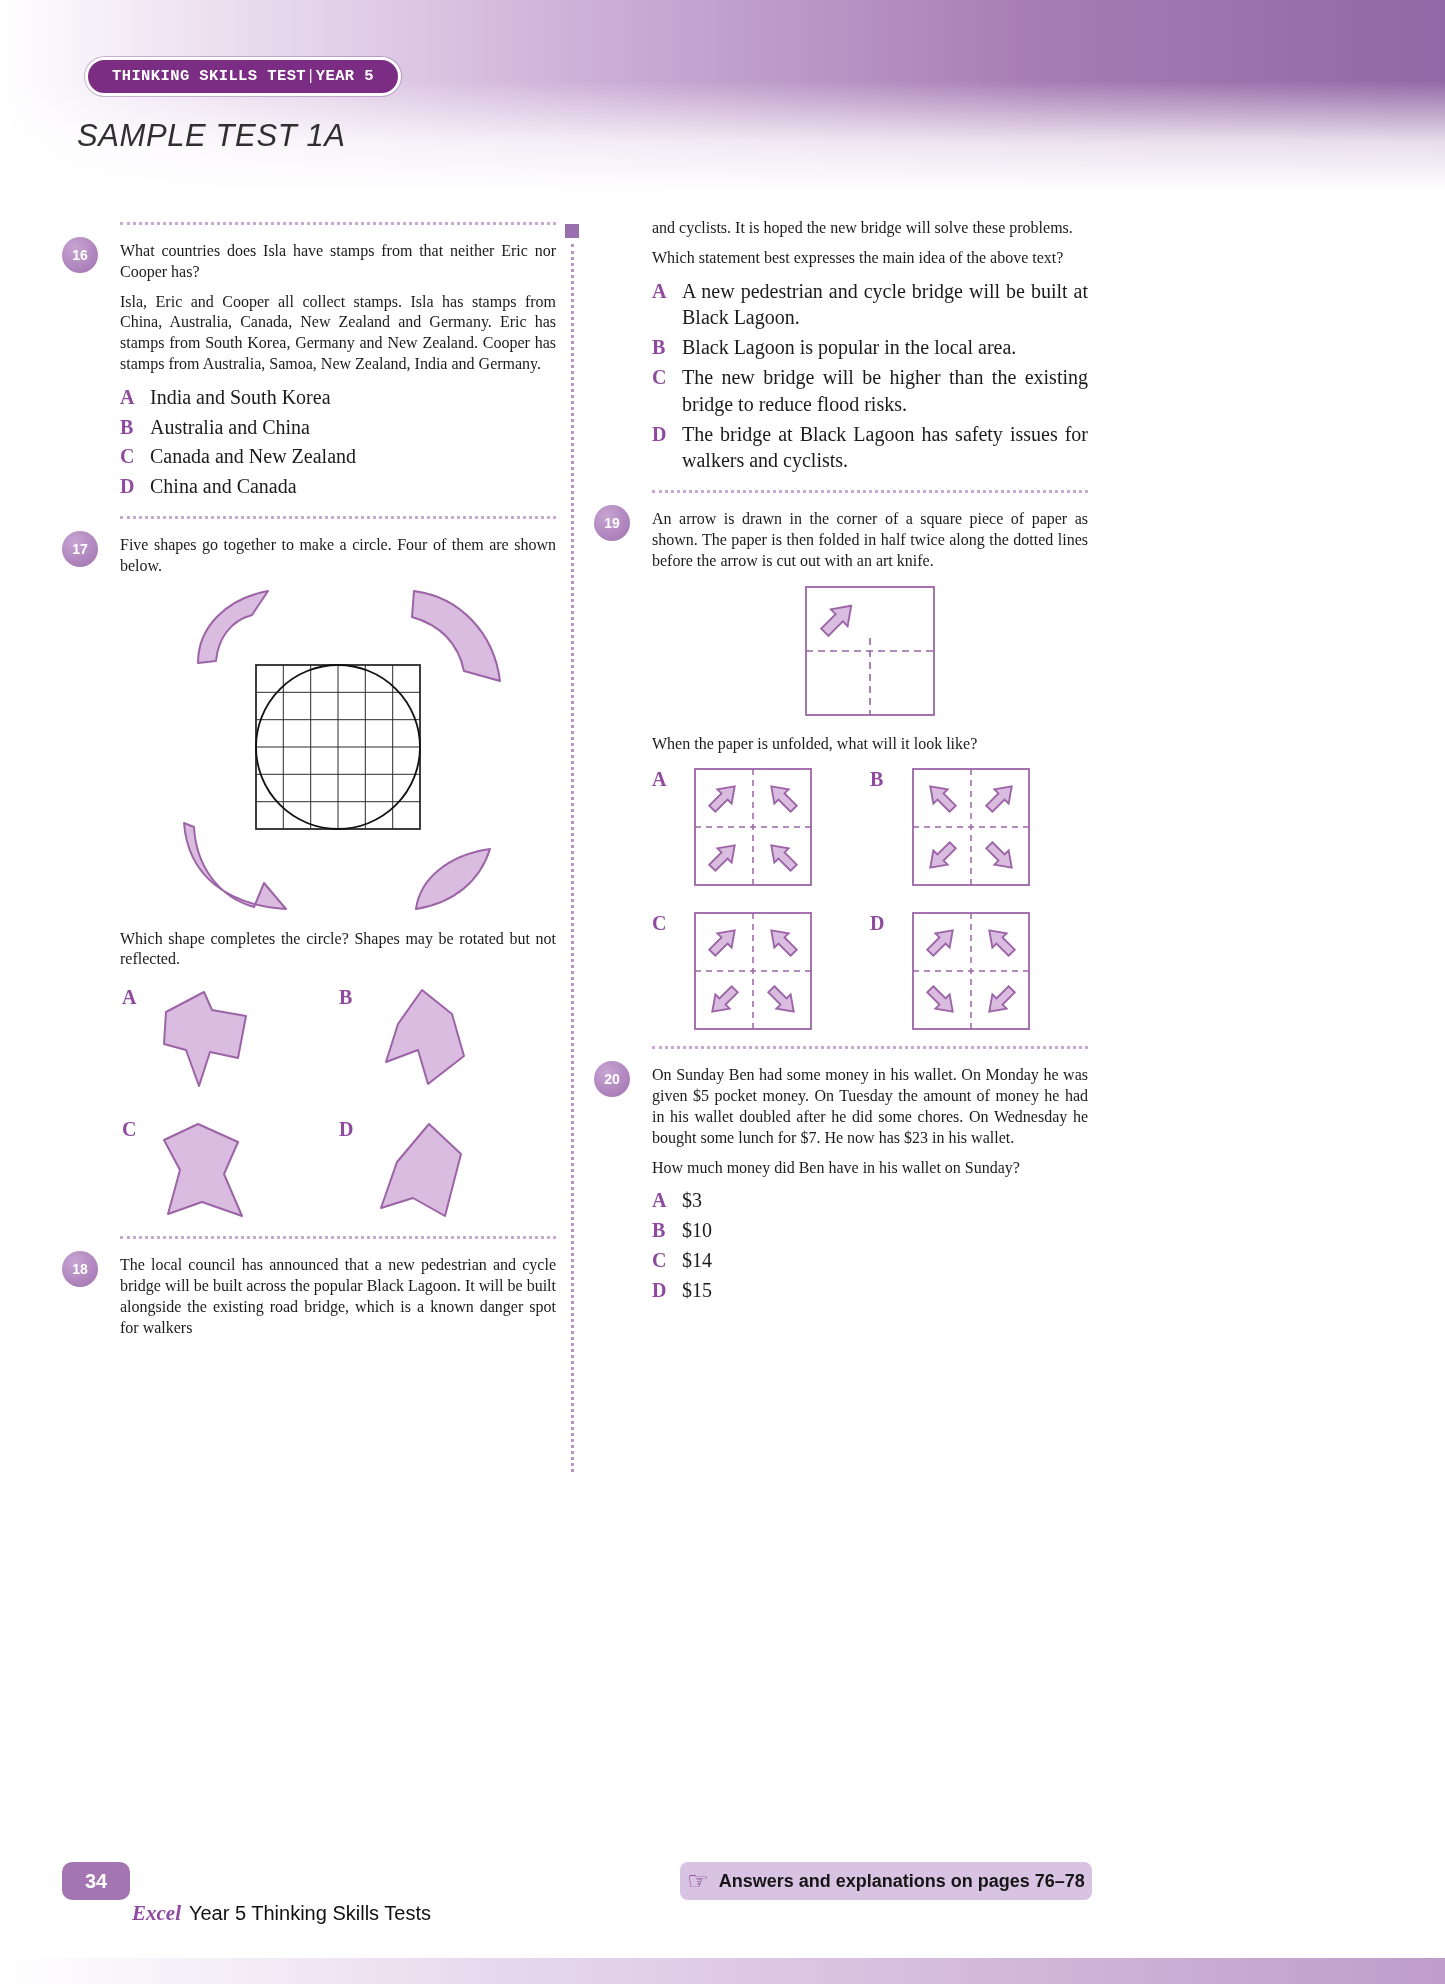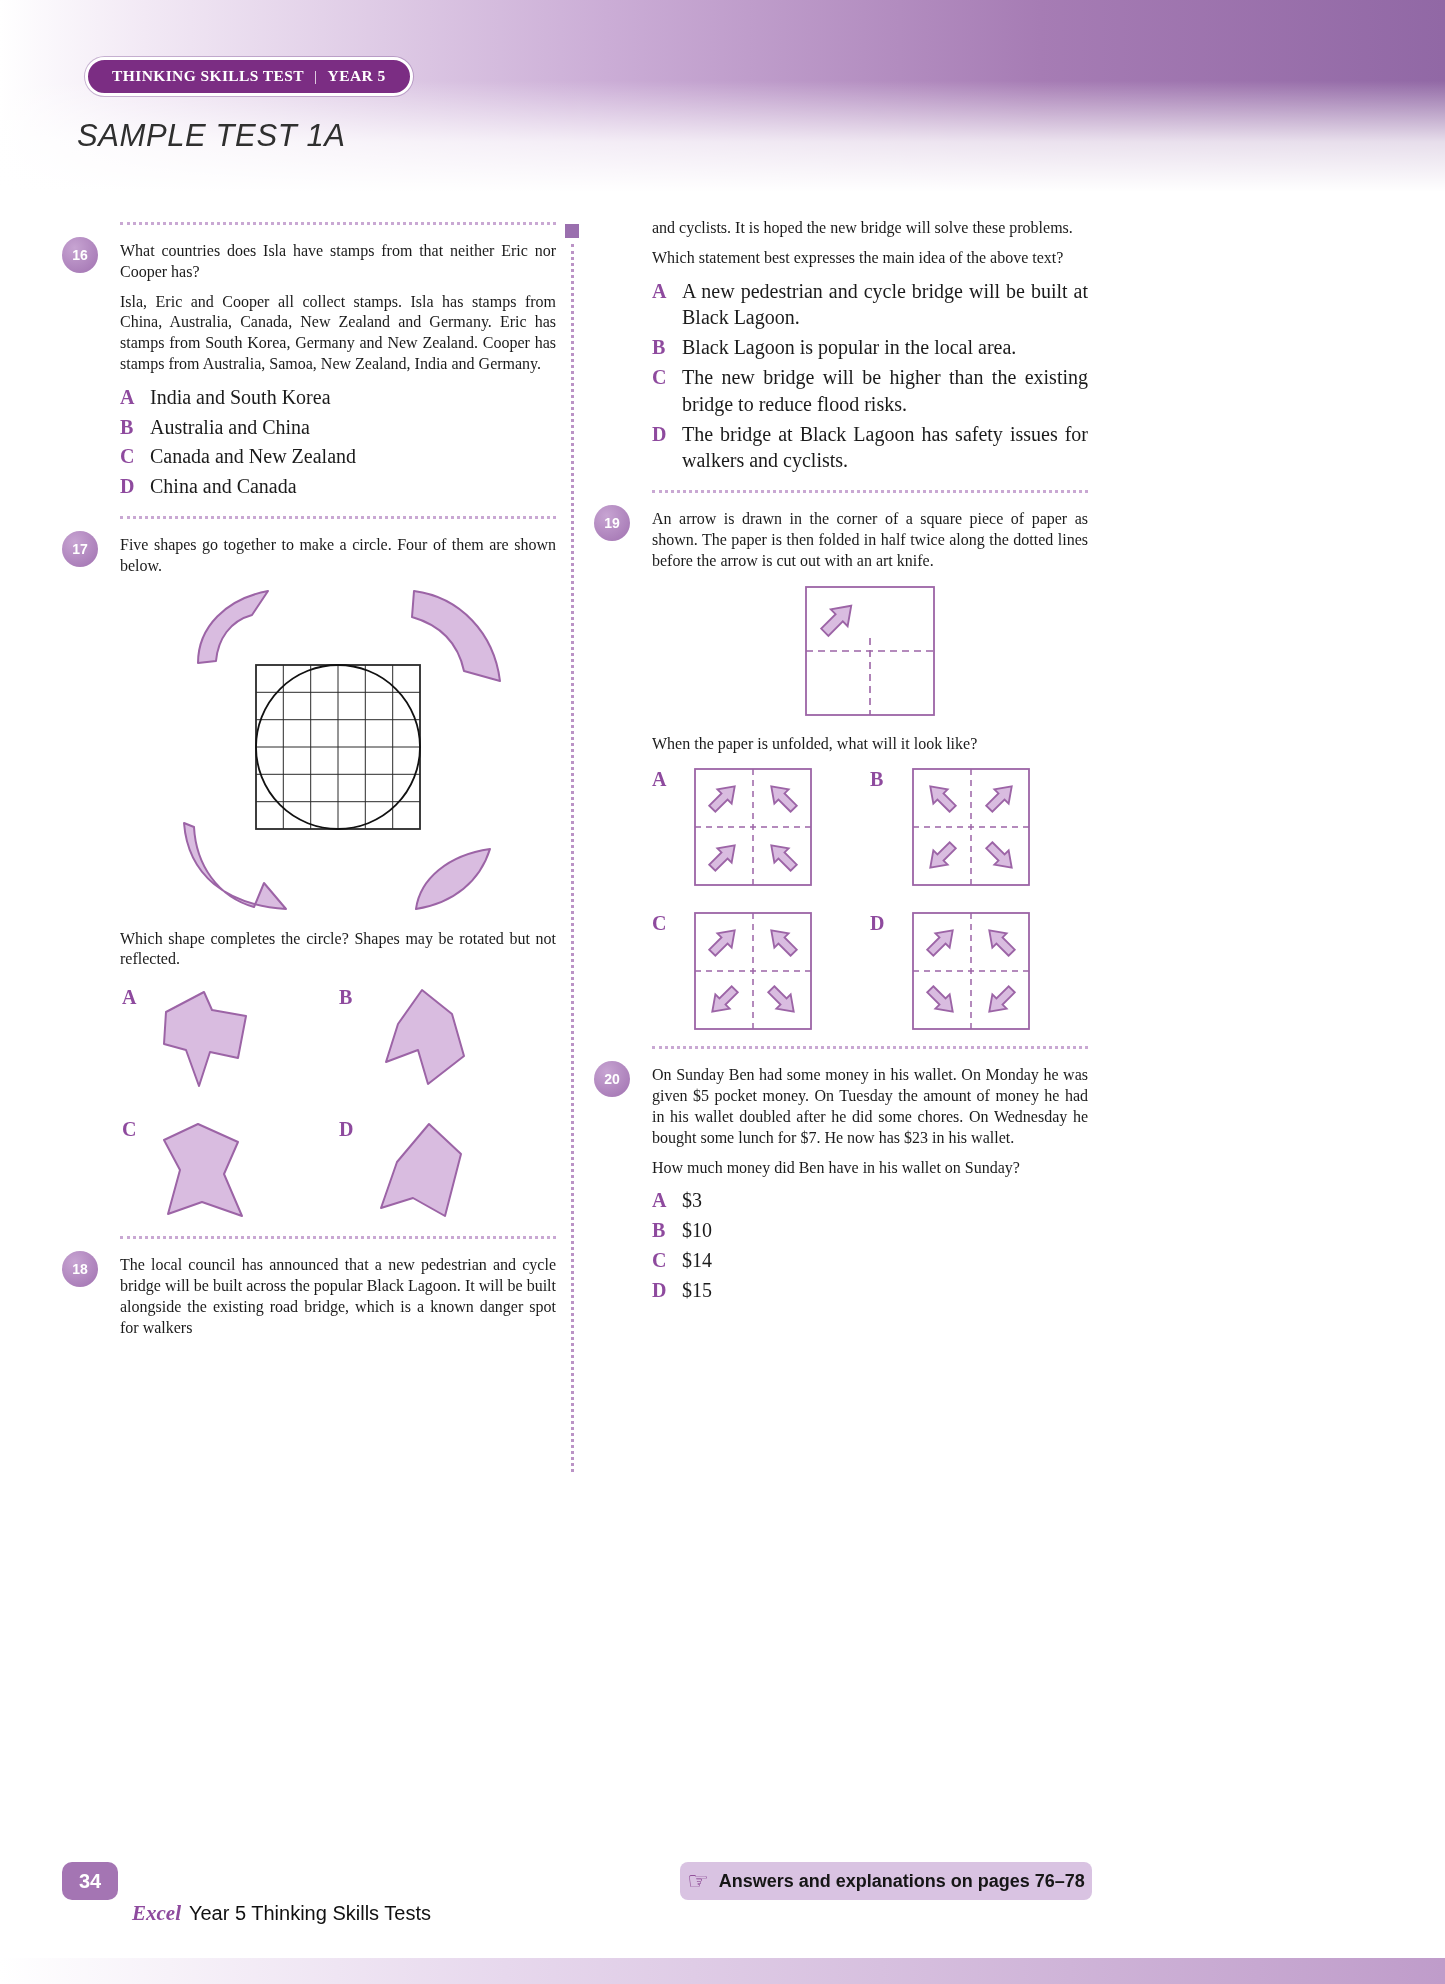--- a/index.html
+++ b/index.html
@@ -13,23 +13,23 @@
     position:absolute; top:0; left:0; right:0; height:192px;
     background: linear-gradient(to right, #ffffff 0%, #f2e9f5 10%, #cbadd6 42%, #a67cb4 72%, #9168a5 100%);
   }
   .header-band::after {
     content:""; position:absolute; inset:0;
     background: linear-gradient(to bottom, rgba(255,255,255,0) 42%, rgba(255,255,255,0.78) 74%, #ffffff 100%);
   }
   .pill {
     position:absolute; top:57px; left:85px; z-index:3;
     background:#7b2d83; border:3px solid #ffffff; border-radius:999px;
-    color:#ffffff; font-family:Liberation Serif, serif; font-weight:bold;
+    color:#ffffff; font-family:Liberation Mono, monospace; font-weight:bold;
     font-size:15.5px; letter-spacing:0.4px; padding:7px 24px 8px;
-    display:flex; gap:10px; align-items:center;
+    display:flex; gap:0; align-items:center;
     box-shadow:0 0 0 1px rgba(140,100,160,0.45);
   }
   .pill .sep { font-weight:normal; opacity:0.95; }
   .sample-title {
     position:absolute; top:118px; left:77px; z-index:3;
     font-family:"Liberation Sans", sans-serif; font-style:italic;
     font-size:31px; color:#2f2f2f; letter-spacing:0.6px;
   }
 
   
@@ -62,21 +62,21 @@
   .shape-grid { display:grid; grid-template-columns:1fr 1fr; row-gap:30px; margin:16px 0 8px 2px; }
   .shape-cell { display:flex; align-items:flex-start; gap:16px; }
   .shape-cell .olabel { width:auto; }
 
   .fold-fig { display:block; margin:14px auto 18px; }
   .unfold-grid { display:grid; grid-template-columns:1fr 1fr; row-gap:26px; margin:14px 0 8px; }
   .unfold-cell { display:flex; align-items:flex-start; gap:12px; }
 
   
   .page-badge {
-    position:absolute; left:62px; top:1862px; width:56px; height:38px;
+    position:absolute; left:62px; top:1862px; width:68px; height:38px;
     background:#a475b3; border-radius:10px; color:#ffffff;
     font-family:"Liberation Sans", sans-serif; font-weight:bold; font-size:20px;
     display:flex; align-items:center; justify-content:center;
   }
   .footer-series {
     position:absolute; left:132px; top:1869px;
     font-family:"Liberation Sans", sans-serif; font-size:20px; color:#111111;margin-top:32px;
   }
   .footer-series .brand {
     color:#8e4a9e; font-weight:bold; font-style:italic;

